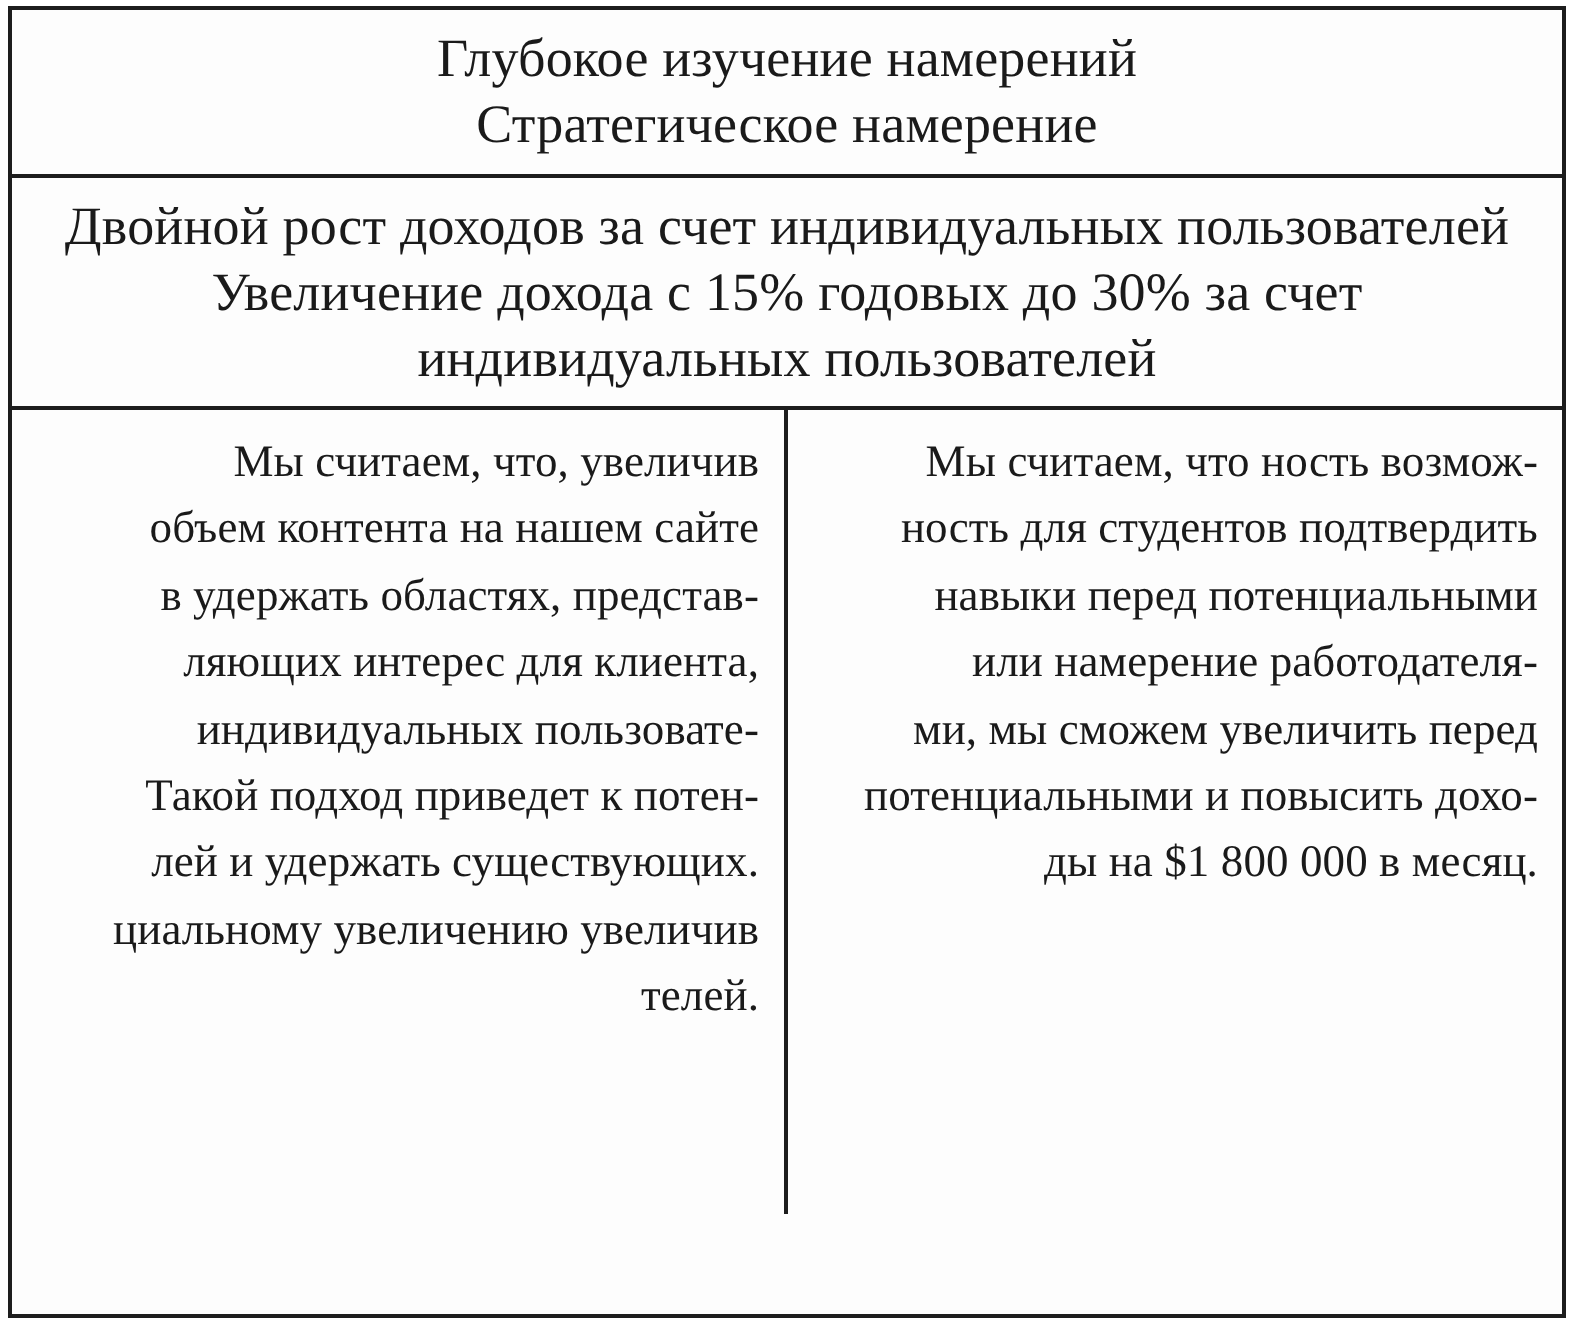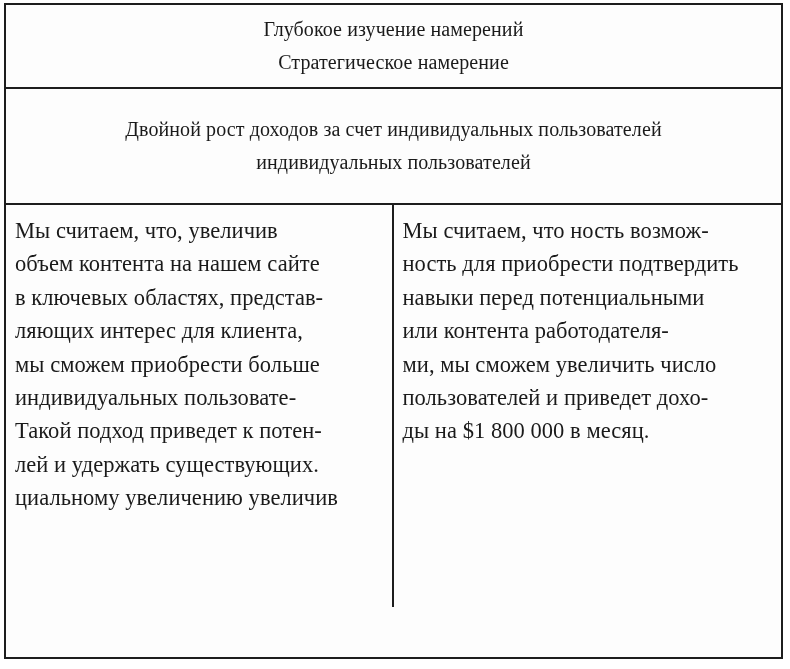--- a/index.html
+++ b/index.html
@@ -87,73 +87,74 @@
     background: #fdfdfd;
   }
 
   .hyp-col-left {
     border-right: 2px solid #1d1d1d;
   }
 
   .centered-line {
     display: block;
     text-align: right;
-    font-size: 20px;
+    font-size: 27px;
     line-height: 33px;
     letter-spacing: 0.1px;
     white-space: nowrap;
   }
 
   .body-line {
     display: block;
-    text-align: left;
+    text-align: right;
     font-size: 22.5px;
     line-height: 33.4px;
     letter-spacing: 0.05px;
     white-space: nowrap;
   }
 </style>
 </head>
 <body>
 
 <div class="page">
 
   <div class="framework-table">
 
     <div class="row row-intent row-divider">
       <span class="centered-line">Глубокое изучение намерений</span>
       <span class="centered-line">Стратегическое намерение</span>
     </div>
 
     <div class="row row-objective row-divider">
       <span class="centered-line">Двойной рост доходов за счет индивидуальных пользователей</span>
+      <span class="centered-line">Увеличение дохода с 15% годовых до 30% за счет</span>
       <span class="centered-line">индивидуальных пользователей</span>
     </div>
 
 
     <div class="row row-hypotheses">
 
       <div class="hyp-col hyp-col-left">
         <span class="body-line">Мы считаем, что, увеличив</span>
         <span class="body-line">объем контента на нашем сайте</span>
-        <span class="body-line">в ключевых областях, представ-</span>
+        <span class="body-line">в удержать областях, представ-</span>
         <span class="body-line">ляющих интерес для клиента,</span>
-        <span class="body-line">мы сможем приобрести больше</span>
         <span class="body-line">индивидуальных пользовате-</span>
         <span class="body-line">Такой подход приведет к потен-</span>
         <span class="body-line">лей и удержать существующих.</span>
         <span class="body-line">циальному увеличению увеличив</span>
+        <span class="body-line">телей.</span>
       </div>
 
       <div class="hyp-col hyp-col-right">
         <span class="body-line">Мы считаем, что ность возмож-</span>
-        <span class="body-line">ность для приобрести подтвердить</span>
+        <span class="body-line">ность для студентов подтвердить</span>
         <span class="body-line">навыки перед потенциальными</span>
-        <span class="body-line">или контента работодателя-</span>
-        <span class="body-line">ми, мы сможем увеличить число</span>
-        <span class="body-line">пользователей и приведет дохо-</span>
+        <span class="body-line">или намерение работодателя-</span>
+        <span class="body-line">ми, мы сможем увеличить перед</span>
+        <span class="body-line">потенциальными и повысить дохо-</span>
         <span class="body-line">ды на $1 800 000 в месяц.</span>
       </div>
 
     </div>
 
   </div>
 </div>
 
 </body></html>

